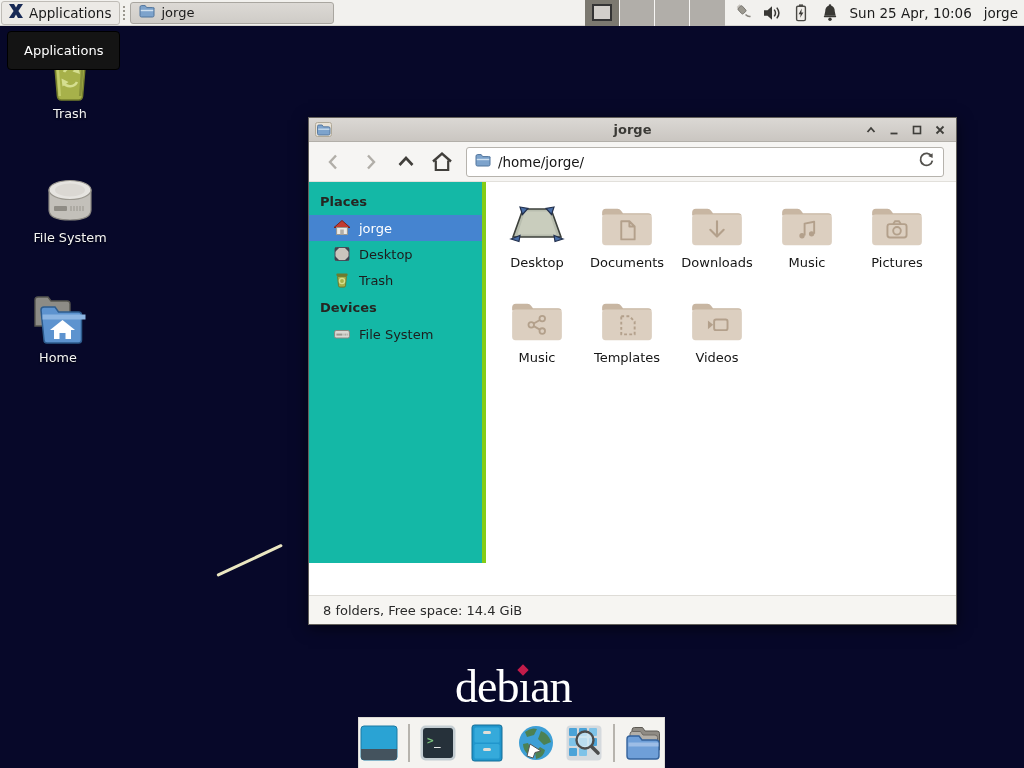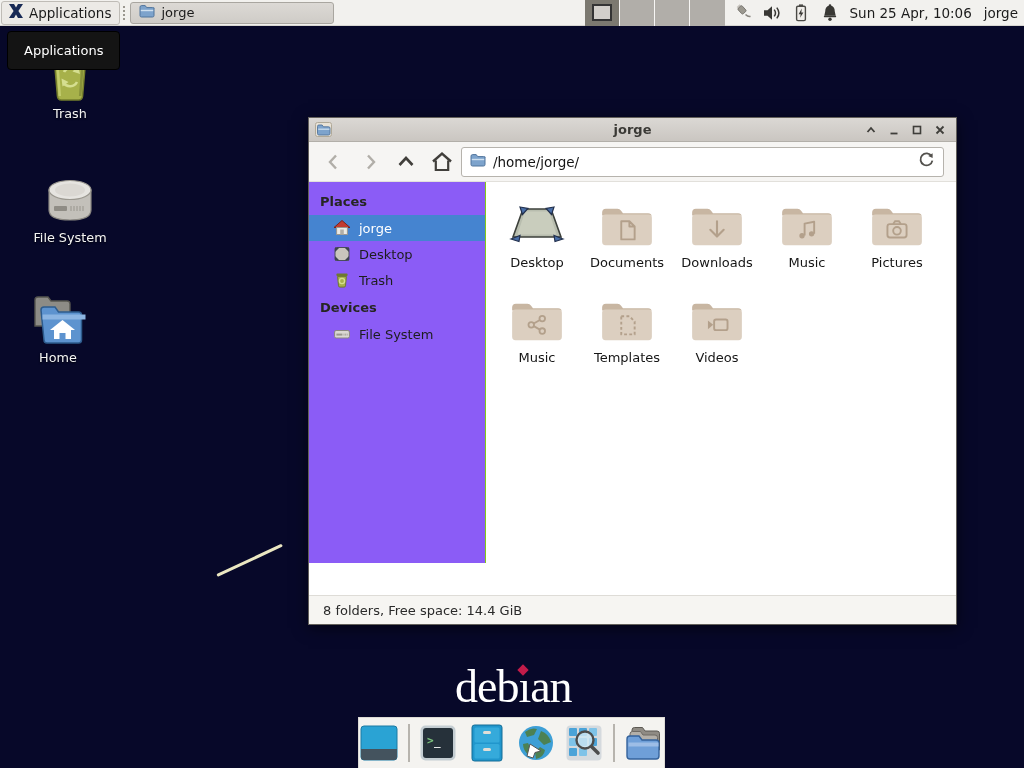--- a/index.html
+++ b/index.html
@@ -70,27 +70,27 @@
 
   .menubar { height:27px; background:#f6f5f3; border-bottom:1px solid #e2e0db;
     display:flex; align-items:center; padding-left:6px; }
   .menu-item { padding:4px 9px; font-size:13px; color:#1d1d1d; }
   .menu-item u { text-decoration:underline; }
 
   .toolbar { height:40px; background:#f6f5f3; border-bottom:1px solid #e2e0db;
     display:flex; align-items:center; padding:0 12px 0 8px; gap:2px; }
   .tool-btn { width:34px; height:30px; display:flex; align-items:center; justify-content:center;
     border-radius:3px; }
-  .path-entry { flex:1; height:30px; margin-left:0; background:#fff;
+  .path-entry { flex:1; height:30px; margin-left:5px; background:#fff;
     border:1px solid #b6b3ad; border-radius:3px; display:flex; align-items:center;
     padding:0 8px; gap:7px; }
   .path-entry .path-text { flex:1; font-size:13.5px; color:#141414; }
 
   .win-body { flex:1; display:flex; min-height:0; }
-  .sidebar { width:177px; background:#8b5cf6; border-right:1px solid #84cc16;
+  .sidebar { width:177px; background:#14b8a6; border-right:4px solid #84cc16;
     padding-top:5px; overflow:hidden; }
   .side-header { font-size:13px; font-weight:bold; color:#262622; padding:7px 10px 6px 11px; }
   .side-item { height:26px; display:flex; align-items:center; gap:8px; padding-left:24px;
     font-size:13px; color:#1d1d1d; }
   .side-item.selected { background:#4584d0; color:#fff; }
   .side-item .si { width:18px; display:flex; justify-content:center; }
 
   .main-view { flex:1; padding:14px 0 0 6px; }
   .grid { display:grid; grid-template-columns:repeat(5,90px); grid-auto-rows:95px; }
   .gitem { display:flex; flex-direction:column; align-items:center; }

